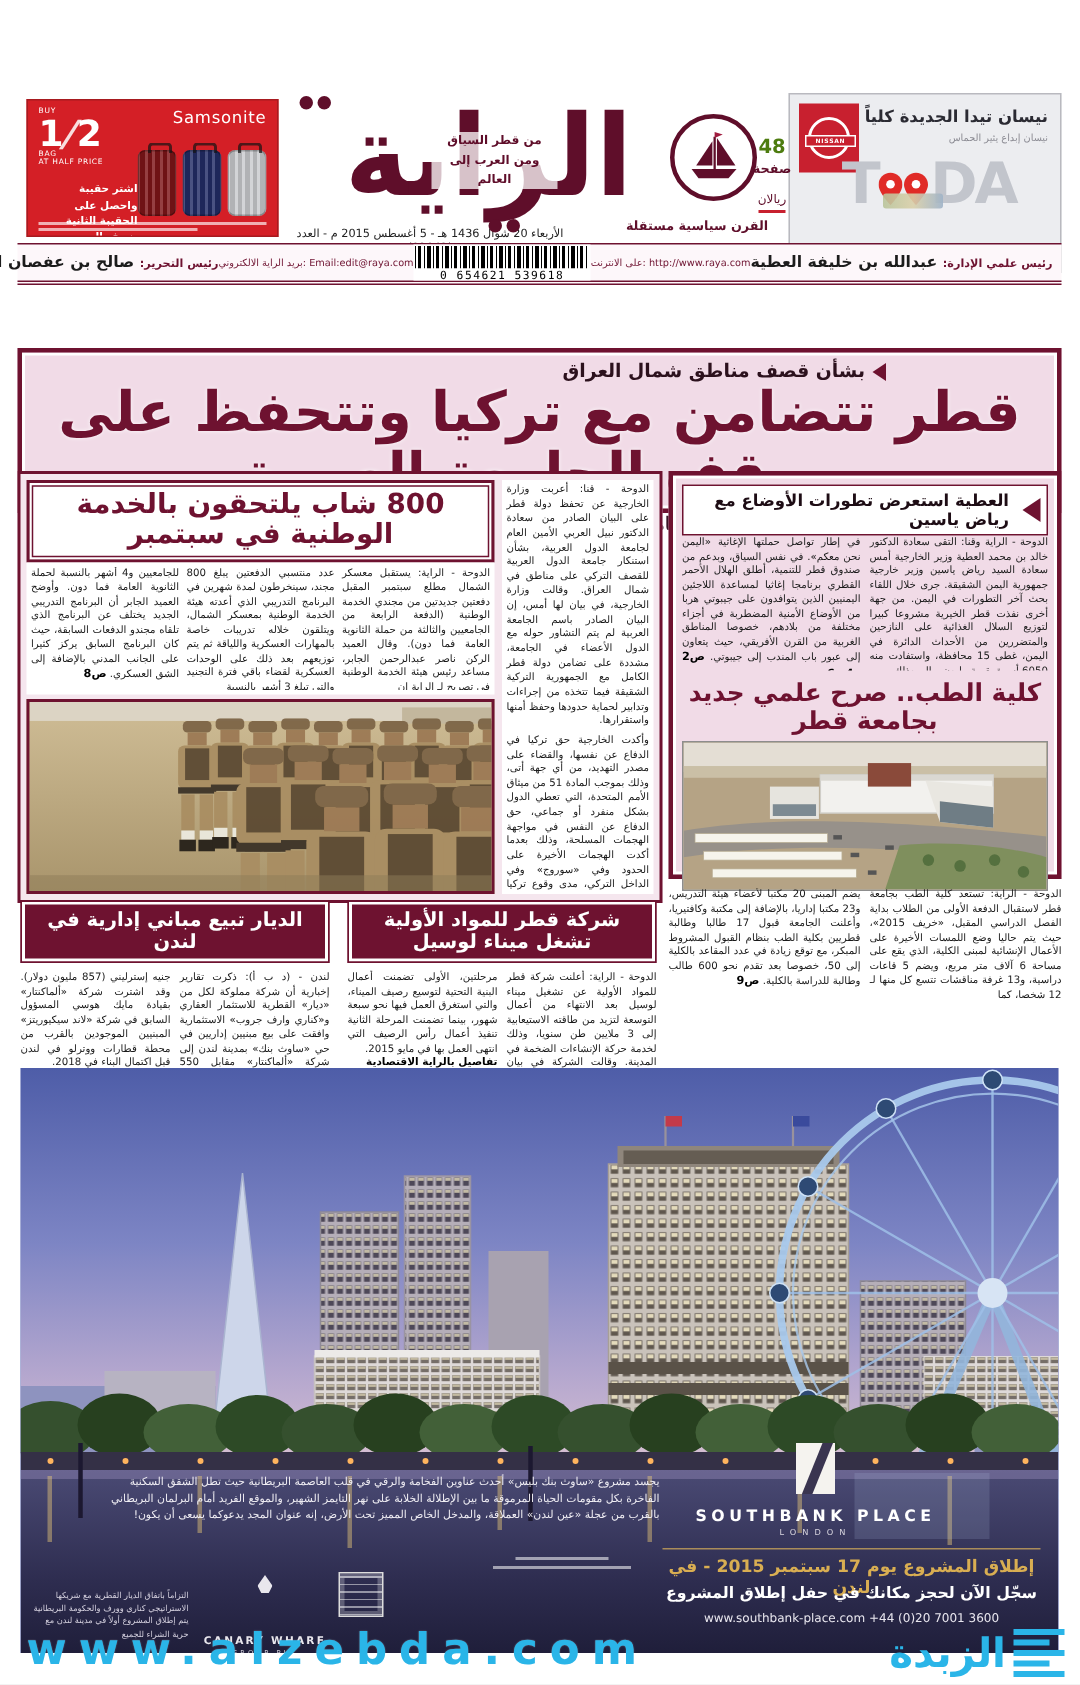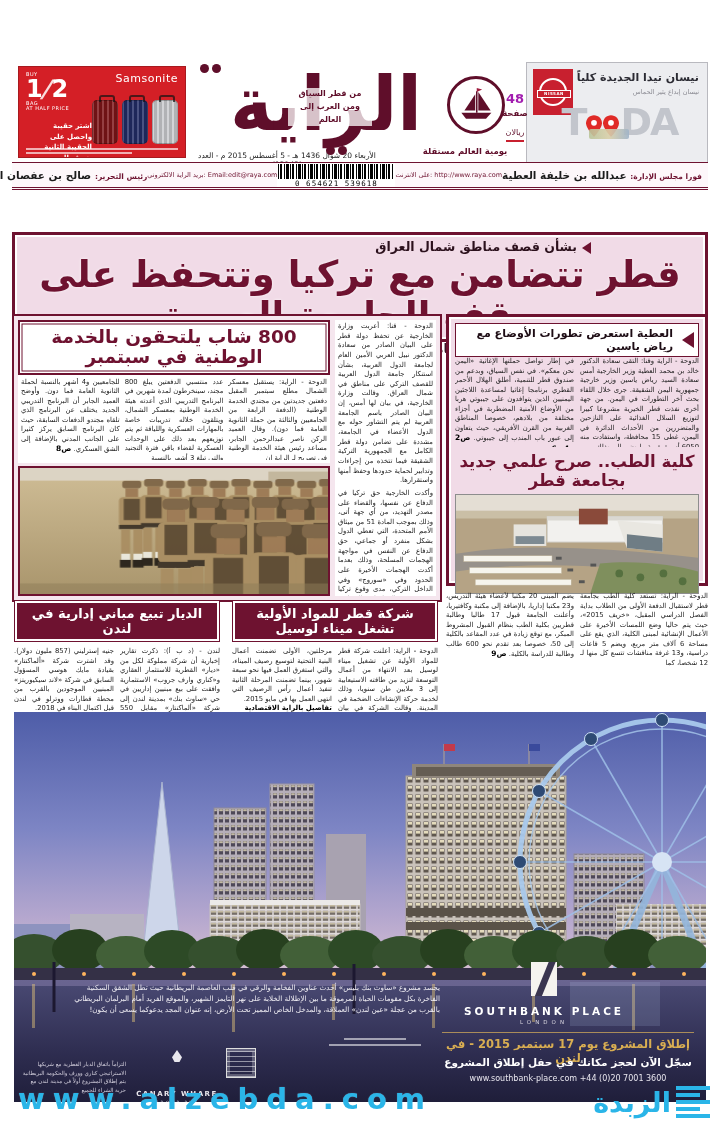--- a/index.html
+++ b/index.html
@@ -34,21 +34,21 @@
   .tiida-row { position:absolute; left:10px; top:36px; width:165px; height:40px; display:flex; direction:ltr; align-items:flex-end; justify-content:center; gap:1px; }
   .tiida-letter { font-size:38px; line-height:.9; font-weight:bold; color:#c2c5cc; letter-spacing:-2px; }
   .tiida-map { position:absolute; left:52px; bottom:0px; width:40px; height:10px; background:linear-gradient(90deg,#b9c49a,#d9cfa8,#9fb3c8); border-radius:2px; opacity:.9; }
   .nissan-dealer { position:absolute; right:8px; bottom:5px; left:30px; text-align:center; font-size:10px; font-weight:bold; color:#33333b; }
 
   
   .masthead-word { position:absolute; left:198px; top:62px; width:256px; height:86px; font-size:72px; line-height:84px; font-weight:bold; color:#5f0e2a; text-align:center; letter-spacing:-3px; transform:scaleY(1.04); }
   .dhow-circle { position:absolute; left:447px; top:76px; width:58px; height:58px; background:#fff; border:3px solid #5f0e2a; border-radius:50%; display:flex; align-items:center; justify-content:center; }
   .mast-tagline { position:absolute; left:288px; top:88px; width:84px; text-align:center; font-size:8px; font-weight:bold; color:#5f0e2a; line-height:1.6; background:rgba(255,255,255,.75); }
   .pages-block { position:absolute; left:500px; top:90px; width:30px; text-align:center; line-height:1.35; }
-  .pages-num { font-size:13px; font-weight:bold; color:#a21caf; }
+  .pages-num { font-size:13px; font-weight:bold; color:#4d7c0f; }
   .pages-word { font-size:8.5px; font-weight:bold; color:#5f0e2a; }
   .pages-price { font-size:8px; color:#5f0e2a; border-bottom:2px solid #c8202f; display:inline-block; padding-bottom:1px; }
   .daily-line { position:absolute; left:415px; top:146px; width:100px; text-align:center; font-size:8.5px; font-weight:bold; color:#5f0e2a; }
   .date-line { position:absolute; left:192px; top:151px; width:190px; font-size:7.5px; color:#222; text-align:center; direction:rtl; }
   .mast-dot { position:absolute; width:9px; height:9px; border-radius:50%; background:#5f0e2a; }
 
   
   .info-bar { position:absolute; left:12px; top:162px; width:696px; height:28px; border-top:1px solid #6e1230; border-bottom:3px double #6e1230; background:#fdf7fa; display:flex; align-items:center; justify-content:space-between; padding:0 6px; }
   .info-name { font-size:10.5px; font-weight:bold; color:#1c1c1c; white-space:nowrap; }
   .info-name .lbl { font-size:7.5px; color:#6e1230; font-weight:bold; }
@@ -183,30 +183,30 @@
   </div>
   <div class="mast-tagline">
     <div>من قطر السياق</div>
     <div>ومن العرب إلى العالم</div>
   </div>
   <div class="pages-block">
     <div class="pages-num">48</div>
     <div class="pages-word">صفحة</div>
     <div><span class="pages-price">ريالان</span></div>
   </div>
-  <div class="daily-line">يومية العالم مستقلة</div>
+  <div class="daily-line">القرن سياسية مستقلة</div>
   <div class="date-line">الأربعاء 20 شوال 1436 هـ - 5 أغسطس 2015 م - العدد (12142)</div>
   <div class="mast-dot" style="left:200px; top:64px;"></div>
   <div class="mast-dot" style="left:212px; top:64px;"></div>
   <div class="mast-dot" style="left:326px; top:146px;"></div>
   <div class="mast-dot" style="left:338px; top:146px;"></div>
 
   <div class="info-bar">
     <div class="info-name">
-      <span class="lbl">فورا مجلس الإدارة:</span>
+      <span class="lbl">رئيس علمي الإدارة:</span>
       <span>عبدالله بن خليفة العطية</span>
     </div>
     <div class="info-link">على الانترنت: http://www.raya.com</div>
     <div class="barcode-wrap">
       <div class="barcode-bars"></div>
       <div class="barcode-num">0 654621 539618</div>
     </div>
     <div class="info-link">بريد الراية الالكتروني: Email:edit@raya.com</div>
     <div class="info-name">
       <span class="lbl">رئيس التحرير:</span>

